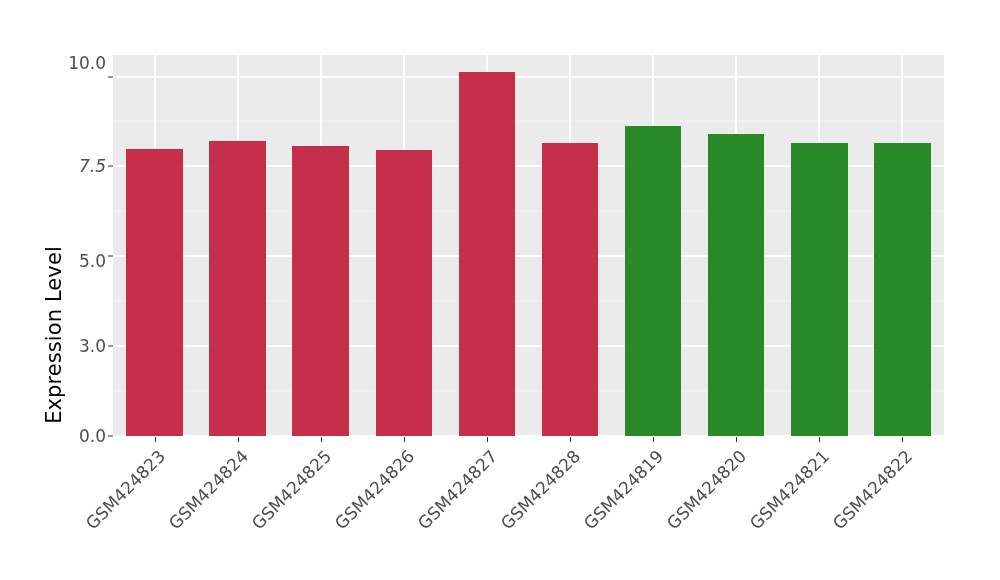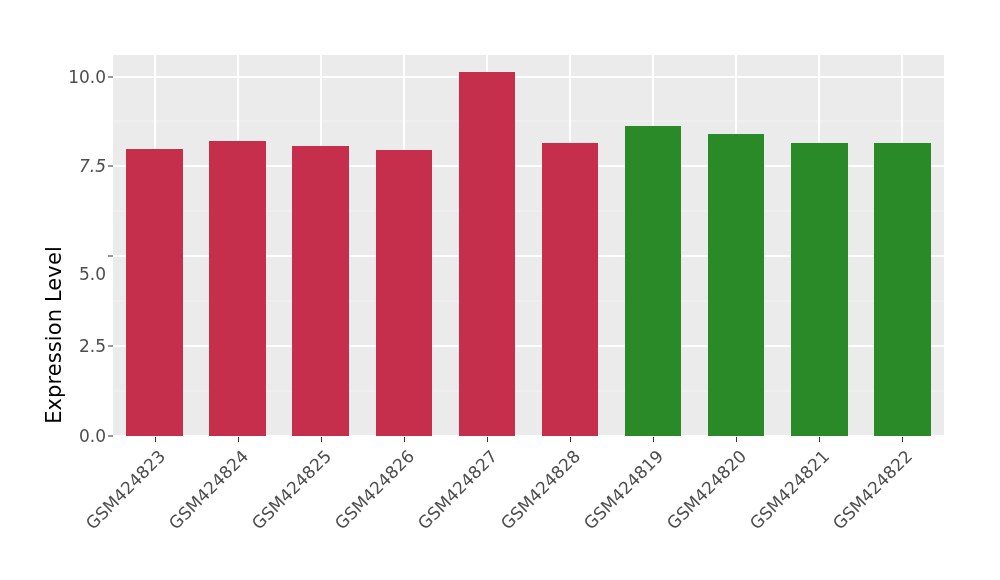--- a/index.html
+++ b/index.html
@@ -138,27 +138,27 @@
 
 <div id="figure">
 
   <div id="y-axis-title">
     <span id="y-axis-title-inner">Expression Level</span>
   </div>
 
   <div id="y-tick-labels">
       <div class="y-tick-label" style="top: 436px;">0.0</div>
       <div class="y-tick-mark" style="top: 436px; left: 50px;"></div>
-      <div class="y-tick-label" style="top: 346.142px;">2.5</div>
+      <div class="y-tick-label" style="top: 346.142px;">3.0</div>
       <div class="y-tick-mark" style="top: 346.142px; left: 50px;"></div>
-      <div class="y-tick-label" style="top: 274px;">5.0</div>
+      <div class="y-tick-label" style="top: 261px;">5.0</div>
       <div class="y-tick-mark" style="top: 256.283px; left: 50px;"></div>
       <div class="y-tick-label" style="top: 166.425px; font-style: italic;">7.5</div>
       <div class="y-tick-mark" style="top: 166.425px; left: 50px;"></div>
-      <div class="y-tick-label" style="top: 77px;">10.0</div>
+      <div class="y-tick-label" style="top: 63px;">10.0</div>
       <div class="y-tick-mark" style="top: 76.566px; left: 50px;"></div>
     </div>
 
   <div id="panel">
     <div id="gridlines">
         <div class="gridline-minor-h" style="top: 336.071px;"></div>
         <div class="gridline-minor-h" style="top: 246.212px;"></div>
         <div class="gridline-minor-h" style="top: 156.354px;"></div>
         <div class="gridline-minor-h" style="top: 66.4953px;"></div>
         <div class="gridline-major-h" style="top: 381px;"></div>

